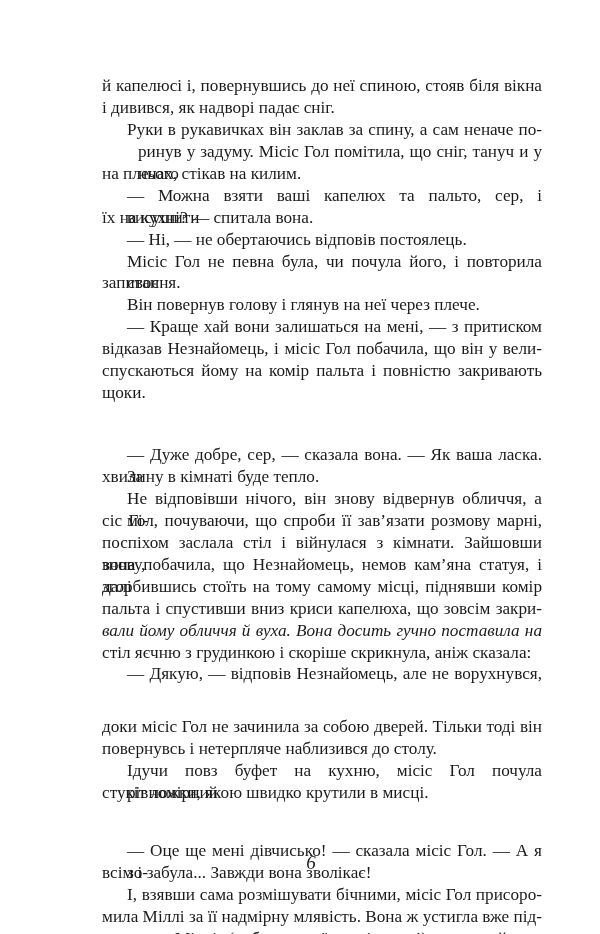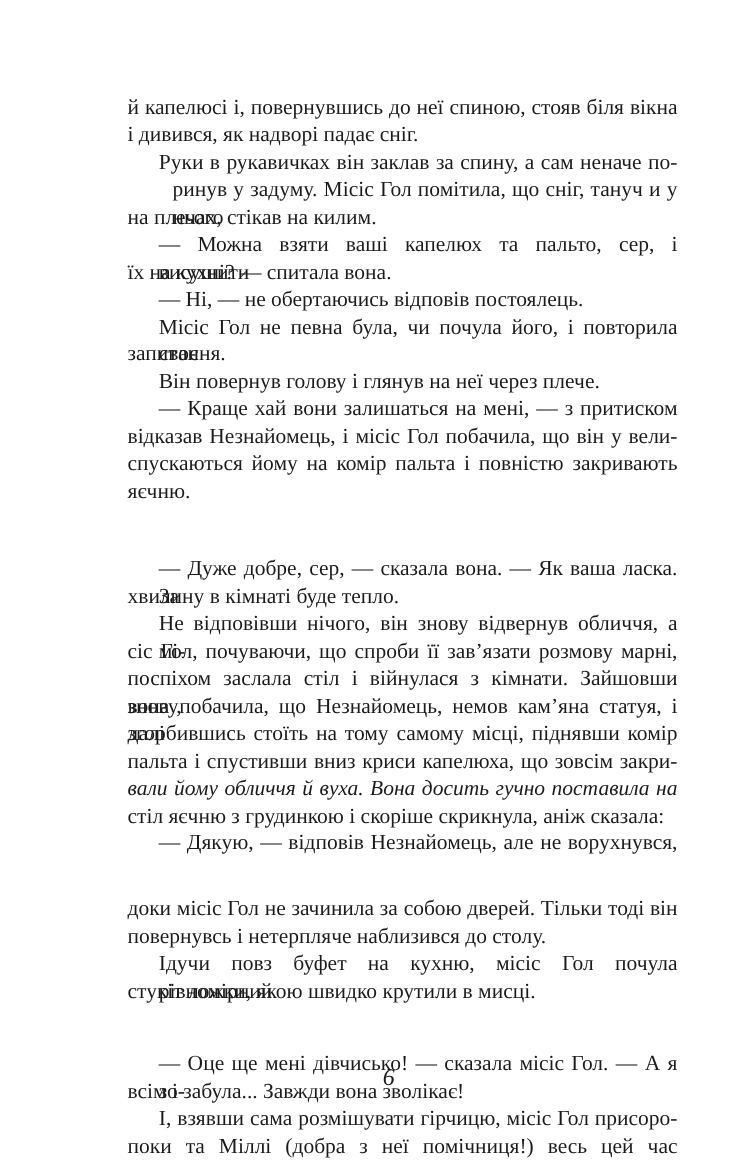--- a/index.html
+++ b/index.html
@@ -67,37 +67,38 @@
       <div class="line last" style="white-space: normal;">на плечах, стікав на килим.</div>
       <div class="line indent" style="white-space: normal;">— Можна взяти ваші капелюх та пальто, сер, і висушити</div>
       <div class="line last" style="white-space: normal;">їх на кухні? — спитала вона.</div>
       <div class="line indent last" style="white-space: normal;">— Ні, — не обертаючись відповів постоялець.</div>
       <div class="line indent" style="white-space: normal;">Місіс Гол не певна була, чи почула його, і повторила своє</div>
       <div class="line last" style="white-space: normal;">запитання.</div>
       <div class="line indent last" style="white-space: normal;">Він повернув голову і глянув на неї через плече.</div>
       <div class="line indent" style="white-space: normal;">— Краще хай вони залишаться на мені, — з притиском</div>
       <div class="line" style="white-space: normal;">відказав Незнайомець, і місіс Гол побачила, що він у вели-</div>
       <div class="line" style="white-space: normal;">спускаються йому на комір пальта і повністю закривають</div>
-      <div class="line last" style="white-space: normal;">яєчню.</div>
+      <div class="line last" style="white-space: normal;">щоки.</div>
       <div class="line indent" style="white-space: normal; margin-top: 40px;">— Дуже добре, сер, — сказала вона. — Як ваша ласка. За</div>
       <div class="line last" style="white-space: normal;">хвилину в кімнаті буде тепло.</div>
       <div class="line indent" style="white-space: normal;">Не відповівши нічого, він знову відвернув обличчя, а мі-</div>
       <div class="line" style="white-space: normal;">сіс Гол, почуваючи, що спроби її зав’язати розмову марні,</div>
       <div class="line" style="white-space: normal;">поспіхом заслала стіл і війнулася з кімнати. Зайшовши знову,</div>
       <div class="line" style="white-space: normal;">вона побачила, що Незнайомець, немов кам’яна статуя, і далі</div>
       <div class="line" style="white-space: normal;">згорбившись стоїть на тому самому місці, піднявши комір</div>
       <div class="line" style="white-space: normal;">пальта і спустивши вниз криси капелюха, що зовсім закри-</div>
       <div class="line" style="white-space: normal; font-style: italic;">вали йому обличчя й вуха. Вона досить гучно поставила на</div>
       <div class="line last" style="white-space: normal;">стіл яєчню з грудинкою і скоріше скрикнула, аніж сказала:</div>
       <div class="line indent" style="white-space: normal;">— Дякую, — відповів Незнайомець, але не ворухнувся,</div>
       <div class="line" style="white-space: normal; margin-top: 31px;">доки місіс Гол не зачинила за собою дверей. Тільки тоді він</div>
       <div class="line last" style="white-space: normal;">повернувсь і нетерпляче наблизився до столу.</div>
       <div class="line indent" style="white-space: normal;">Ідучи повз буфет на кухню, місіс Гол почула рівномірний</div>
       <div class="line last" style="white-space: normal;">стукіт ложки, якою швидко крутили в мисці.</div>
       <div class="line indent" style="white-space: normal; margin-top: 36px;">— Оце ще мені дівчисько! — сказала місіс Гол. — А я зо-</div>
       <div class="line last" style="white-space: normal;">всім і забула... Завжди вона зволікає!</div>
-      <div class="line indent" style="white-space: normal;">І, взявши сама розмішувати гірчицю, місіс Гол присоро-</div>
+      <div class="line indent" style="white-space: normal;">І, взявши сама розмішувати бічними, місіс Гол присоро-</div>
+      <div class="line" style="white-space: normal;">мила Міллі за її надмірну млявість. Вона ж устигла вже під-</div>
       <div class="line" style="white-space: normal;">поки та Міллі (добра з неї помічниця!) весь цей час возилася</div>
       <div class="line" style="white-space: normal; margin-top: 30px;">коло гірчиці! А тут, як на те, новий гість, що хоче пожити</div>
       <div class="line" style="white-space: normal;">в них! Місіс Гол наповнила гірчичницю і, врочисто поставив-</div>
     </div>
   <div class="page-number">6</div>
 </div>
 
 </body></html>

